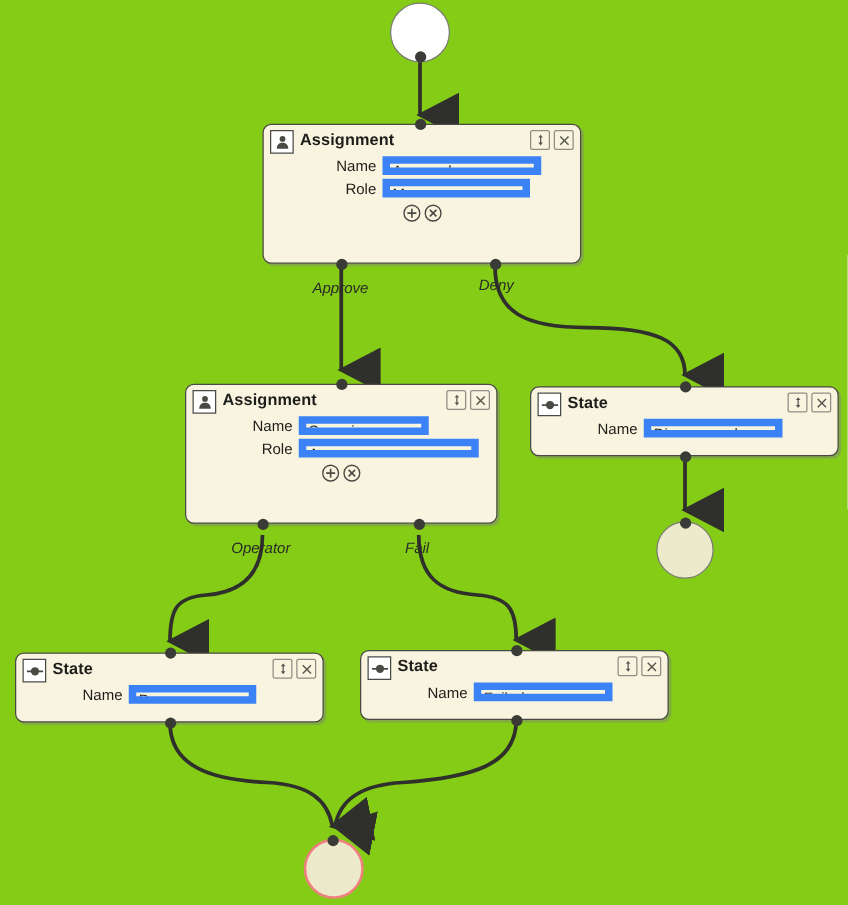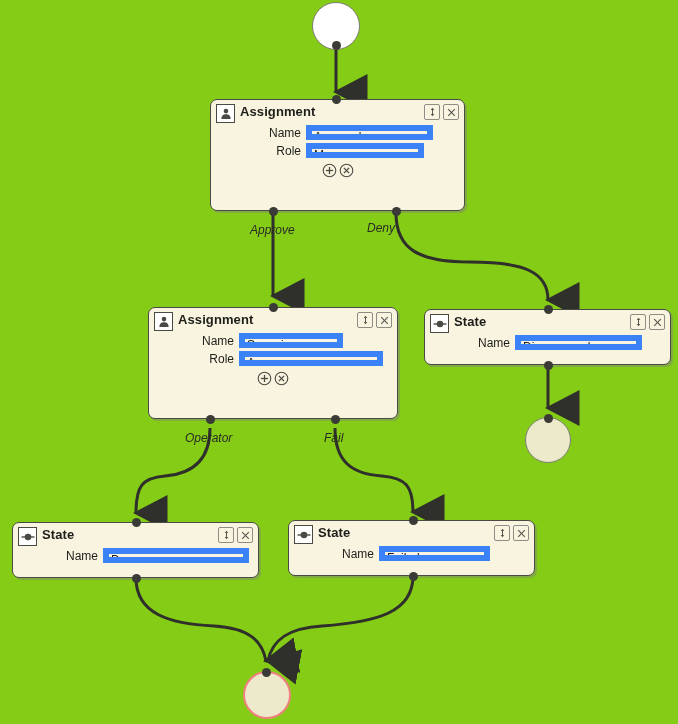--- a/index.html
+++ b/index.html
@@ -241,21 +241,21 @@
           <line x1="4.9" y1="4.9" x2="10.1" y2="10.1" stroke="#4a4a45" stroke-width="1.3"></line>
           <line x1="10.1" y1="4.9" x2="4.9" y2="10.1" stroke="#4a4a45" stroke-width="1.3"></line>
         </svg>
       </span>
     </div>
   </div>
   <div class="port" style="left:332px; top:95px;"></div>
   <div class="port" style="left:269px; top:207px;"></div>
   <div class="port" style="left:392px; top:207px;"></div>
   <div class="edge-label" style="left:250px; top:224px;">Approve</div>
-  <div class="edge-label" style="left:367px; top:222px;">Deny</div>
+  <div class="edge-label" style="left:383px; top:222px;">Deny</div>
 
   <div class="node" style="left:148px; top:307px; width:250px; height:112px;">
     <div class="node-header">
       <div class="node-icon-box">
         <svg width="12" height="12" viewBox="0 0 12 12">
           <circle cx="6" cy="3.1" r="2.3" fill="#4a4a45"></circle>
           <path d="M1.4,11 C1.4,7.6 3.4,6.2 6,6.2 C8.6,6.2 10.6,7.6 10.6,11 Z" fill="#4a4a45"></path>
         </svg>
       </div>
       <div class="node-title">Assignment</div>
@@ -329,21 +329,21 @@
           <svg width="9" height="9" viewBox="0 0 9 9">
             <line x1="1.2" y1="1.2" x2="7.8" y2="7.8" stroke="#55554e" stroke-width="1.1"></line>
             <line x1="7.8" y1="1.2" x2="1.2" y2="7.8" stroke="#55554e" stroke-width="1.1"></line>
           </svg>
         </div>
       </div>
     </div>
     <div class="fields">
       <div class="field-row">
         <div class="field-label" style="width:85px;">Name</div>
-        <div class="field-input" style="width:127px;">Disapproved</div>
+        <div class="field-input" style="width:111px;">Disapproved</div>
       </div>
     </div>
   </div>
   <div class="port" style="left:544px; top:305px;"></div>
   <div class="port" style="left:544px; top:361px;"></div>
 
   <div class="terminal end" style="left:525px; top:417px; width:46px; height:46px;"></div>
   <div class="port" style="left:544px; top:414px;"></div>
 
   <div class="node" style="left:12px; top:522px; width:247px; height:56px;">
@@ -367,21 +367,21 @@
           <svg width="9" height="9" viewBox="0 0 9 9">
             <line x1="1.2" y1="1.2" x2="7.8" y2="7.8" stroke="#55554e" stroke-width="1.1"></line>
             <line x1="7.8" y1="1.2" x2="1.2" y2="7.8" stroke="#55554e" stroke-width="1.1"></line>
           </svg>
         </div>
       </div>
     </div>
     <div class="fields">
       <div class="field-row">
         <div class="field-label" style="width:85px;">Name</div>
-        <div class="field-input" style="width:146px;">Done</div>
+        <div class="field-input" style="width:102px;">Done</div>
       </div>
     </div>
   </div>
   <div class="port" style="left:132px; top:518px;"></div>
   <div class="port" style="left:132px; top:574px;"></div>
 
   <div class="node" style="left:288px; top:520px; width:247px; height:56px;">
     <div class="node-header">
       <div class="node-icon-box">
         <svg width="14" height="12" viewBox="0 0 14 12">

